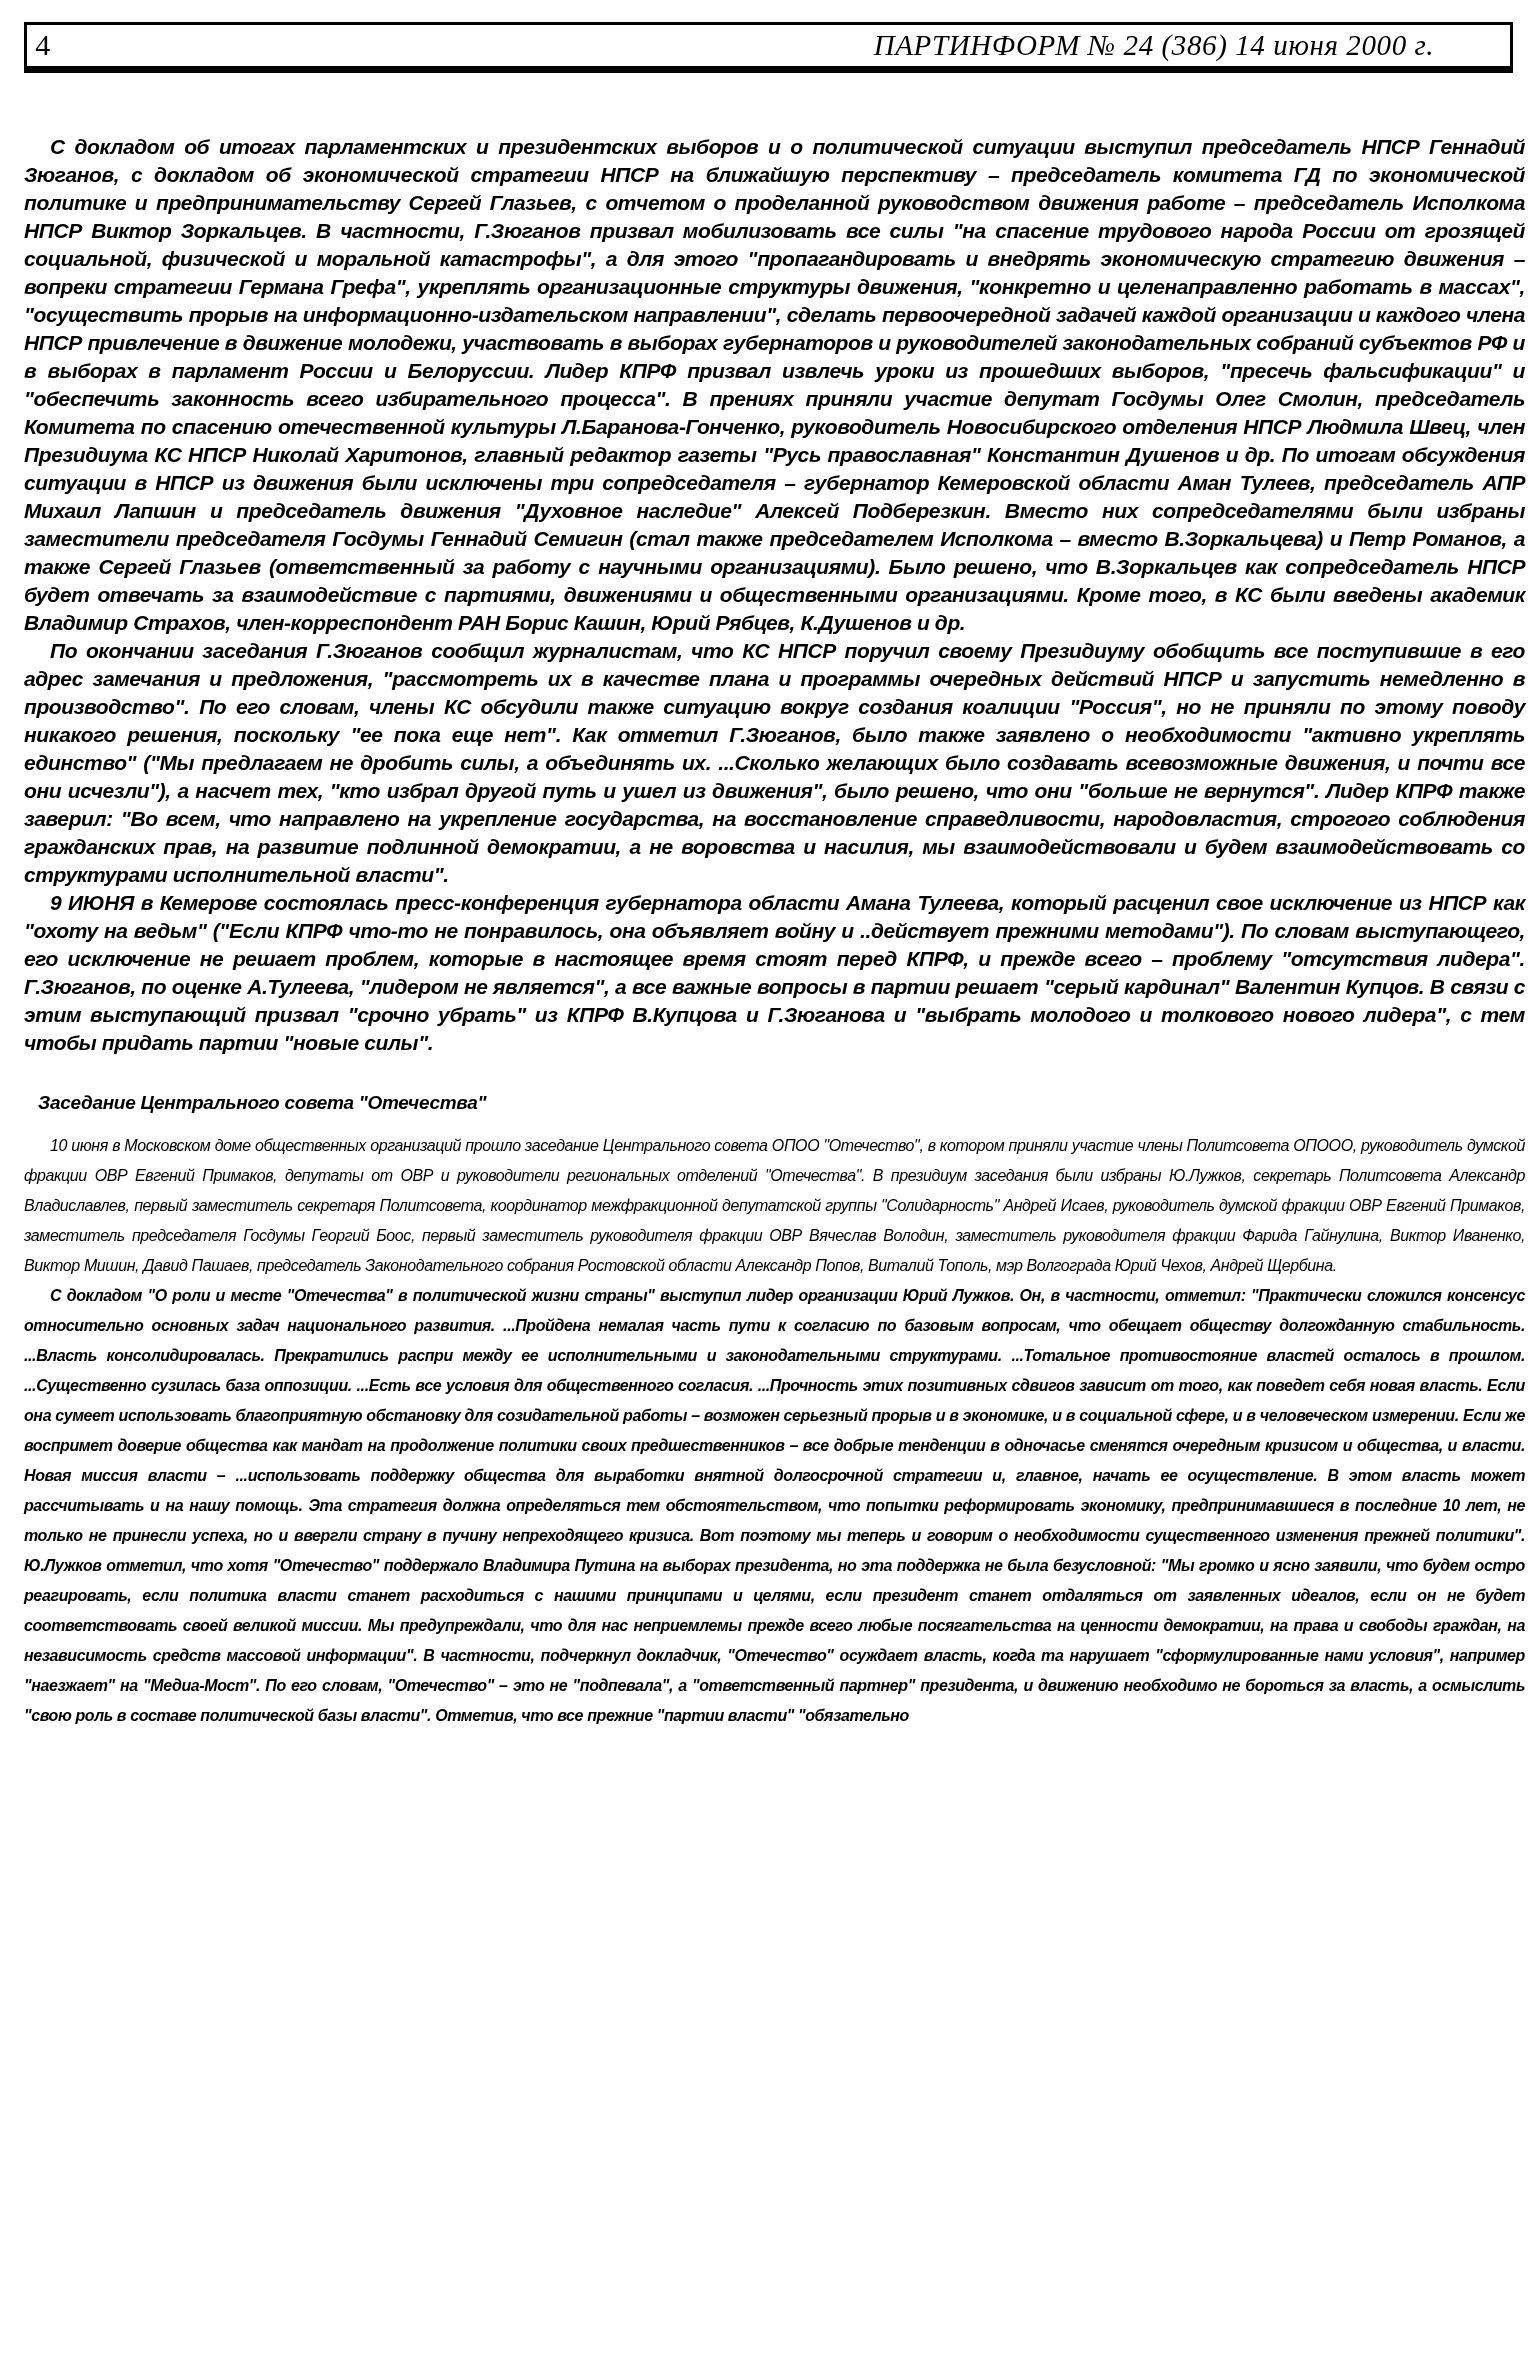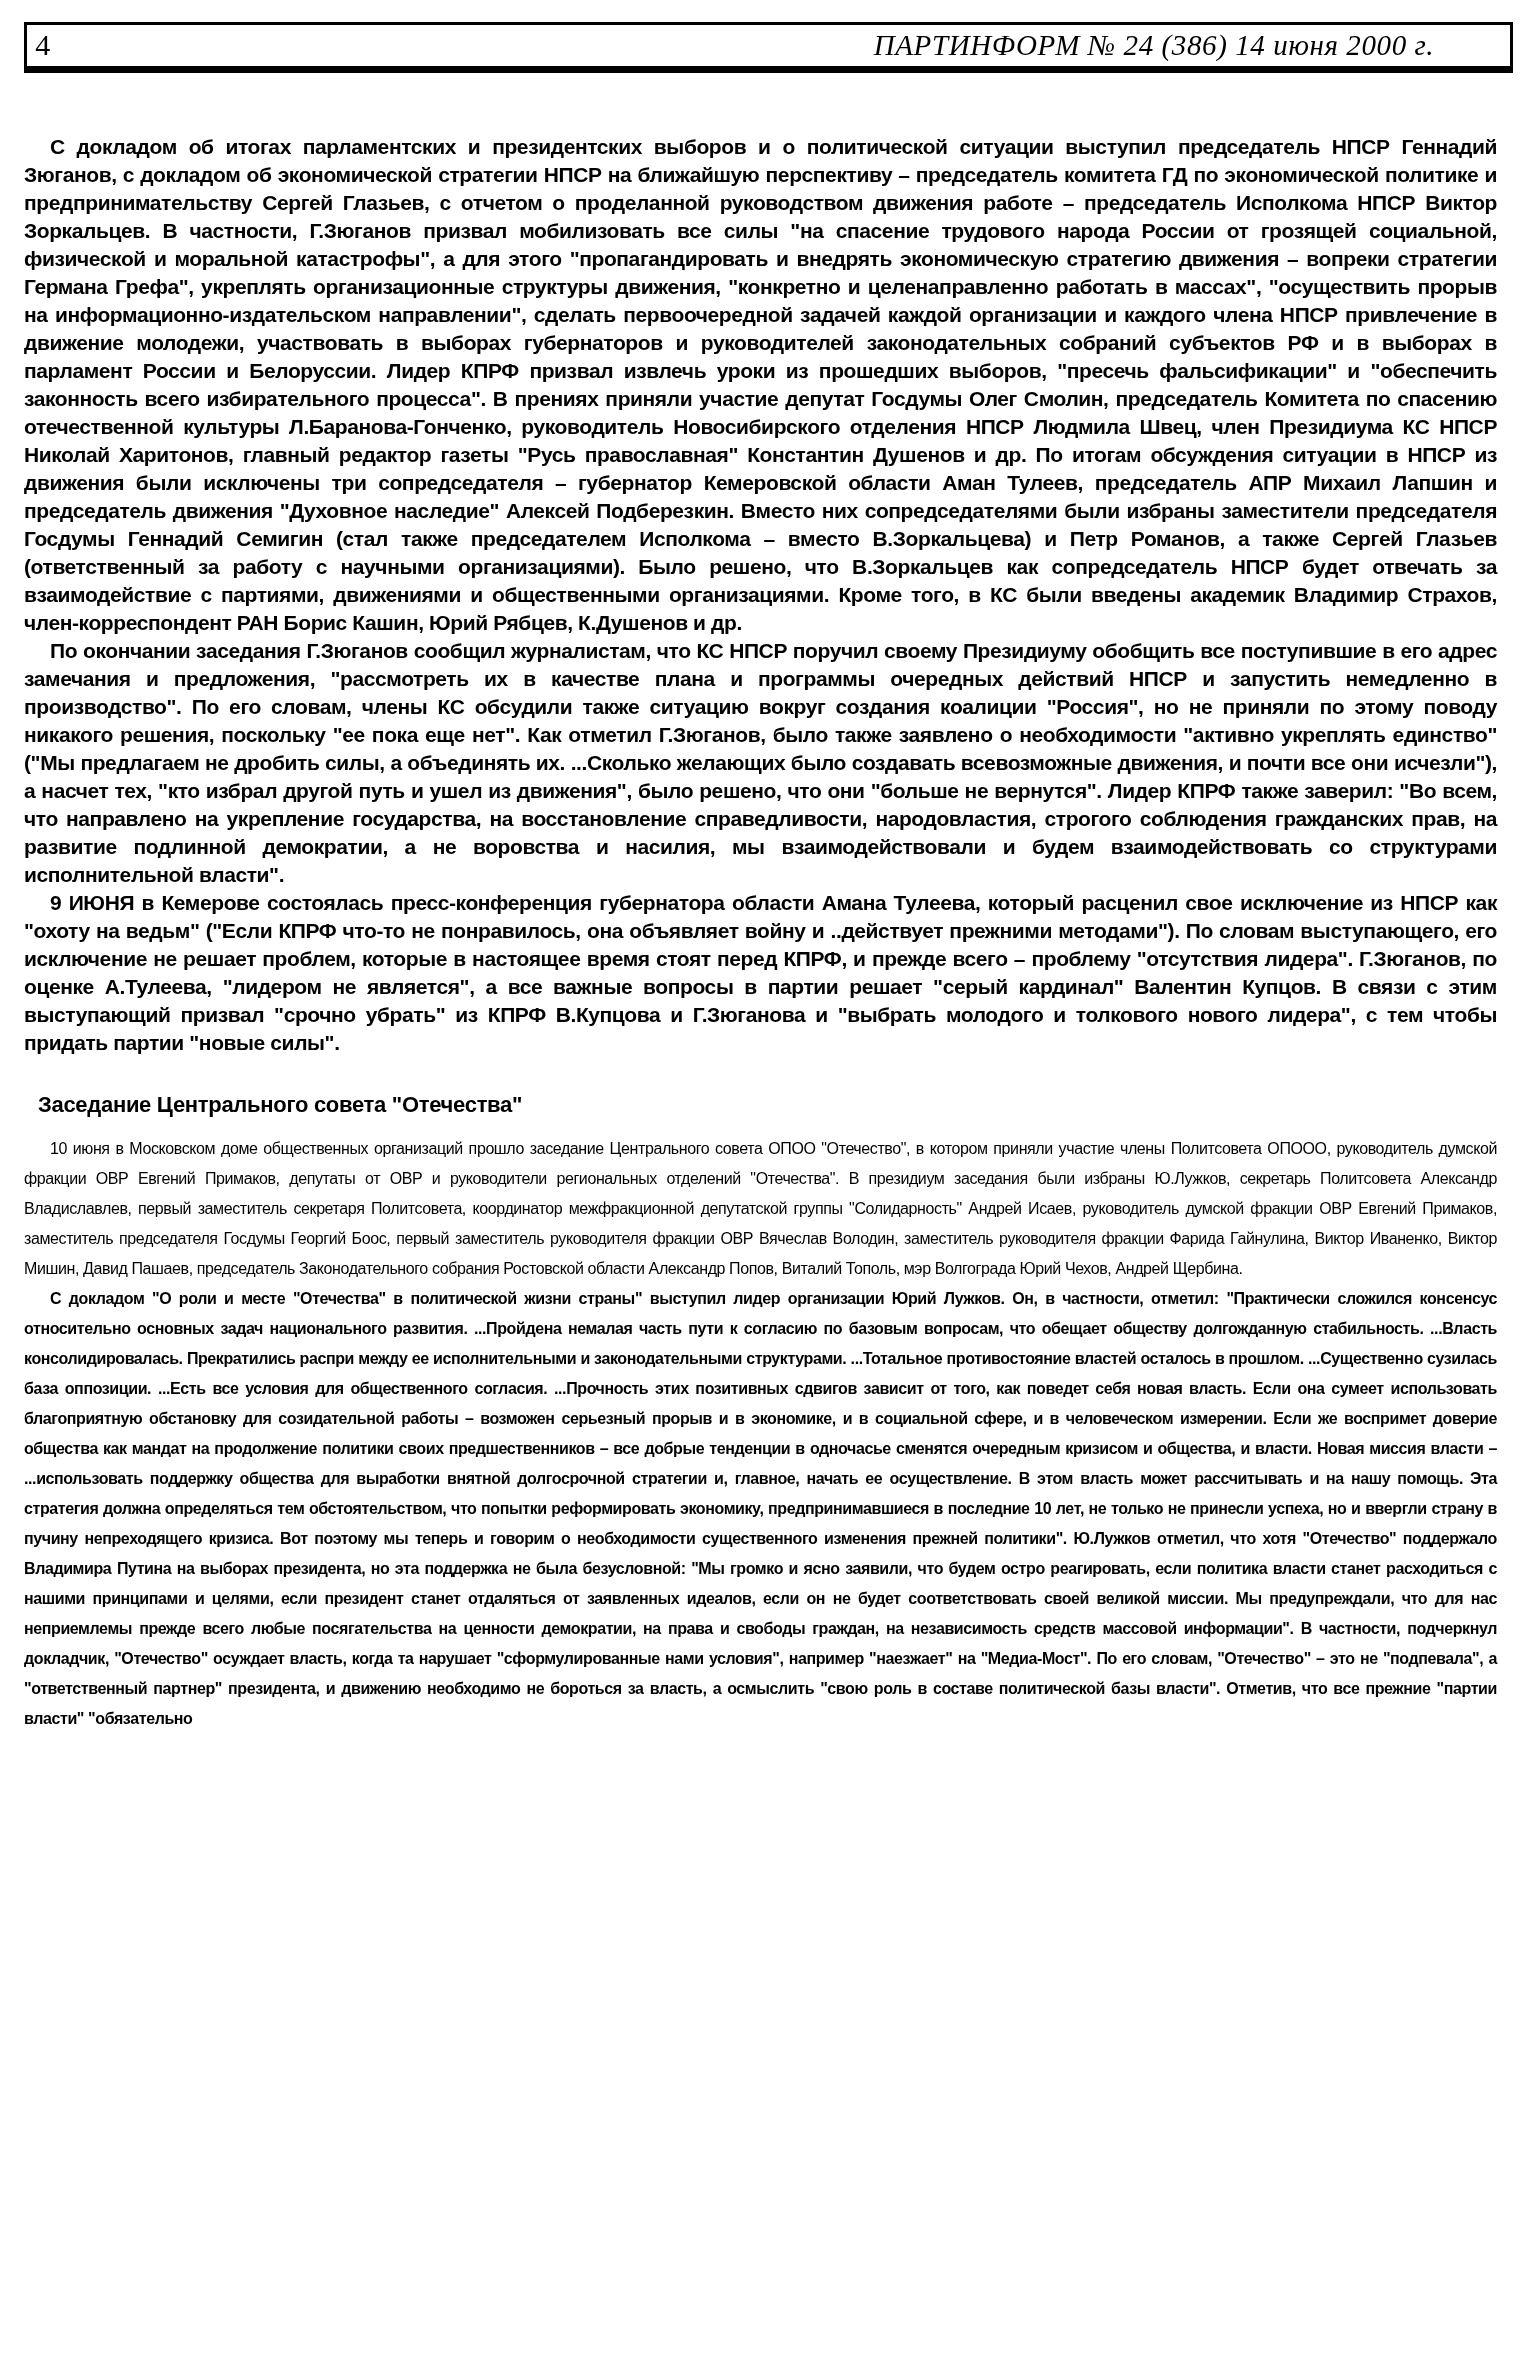--- a/index.html
+++ b/index.html
@@ -35,35 +35,36 @@
     padding-right: 76px;
     font-family: "Liberation Serif", serif;
     font-style: italic;
     font-size: 29px;
     letter-spacing: 0.6px;
     white-space: nowrap;
   }
 
   
   .content {
-    padding: 0 40px 0 24px;
+    padding: 0 12px 0 24px;
     text-align: justify;
+    font-style: italic;
   }
   .sec1 {
     margin-top: 60px;
     font-size: 21px;
     line-height: 28px;
     font-weight: bold;
     letter-spacing: -0.4px;
   }
   .sec1 p { margin: 0; text-indent: 26px; }
 
   .sec2 { margin-top: 0; }
   .sec2-heading {
-    font-size: 22px;
+    font-size: 19px;
     font-weight: bold;
     letter-spacing: -0.3px;
     text-align: left;
     text-indent: 14px;
     margin: 36px 0 16.7px 0;
     line-height: 1.1;
   }
   .sec2 p {
     font-size: 16px;
     line-height: 30px;

